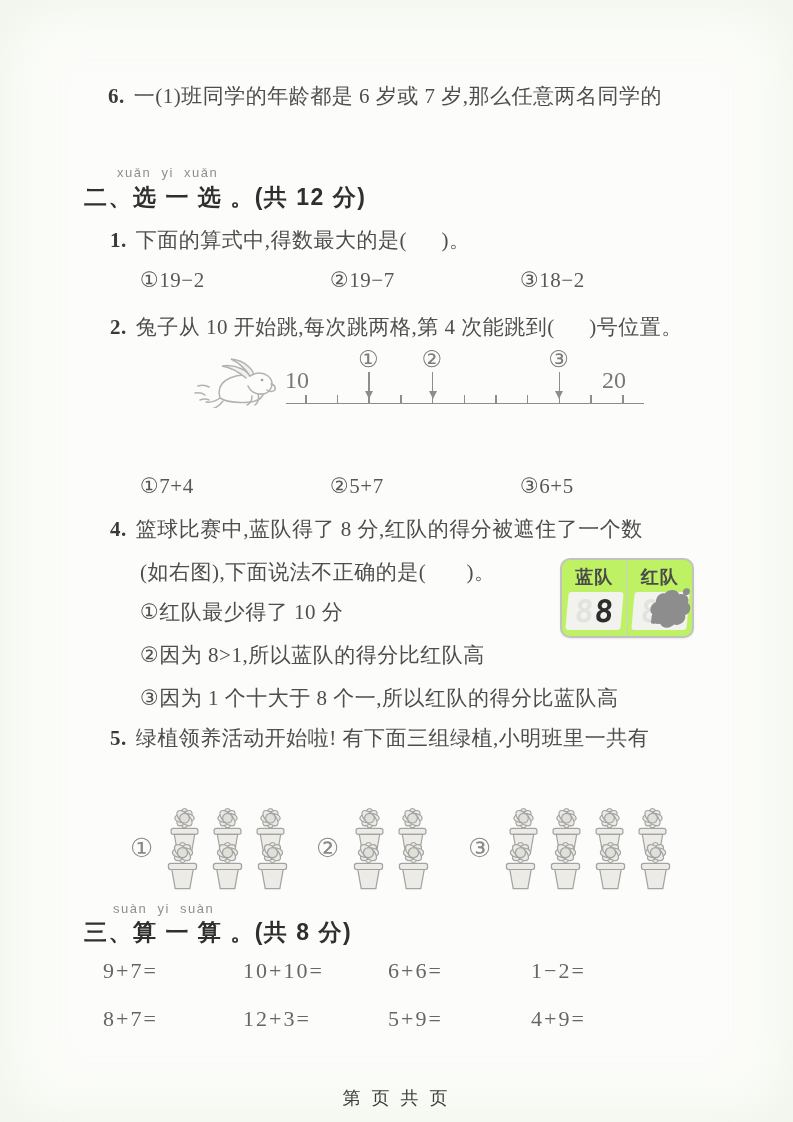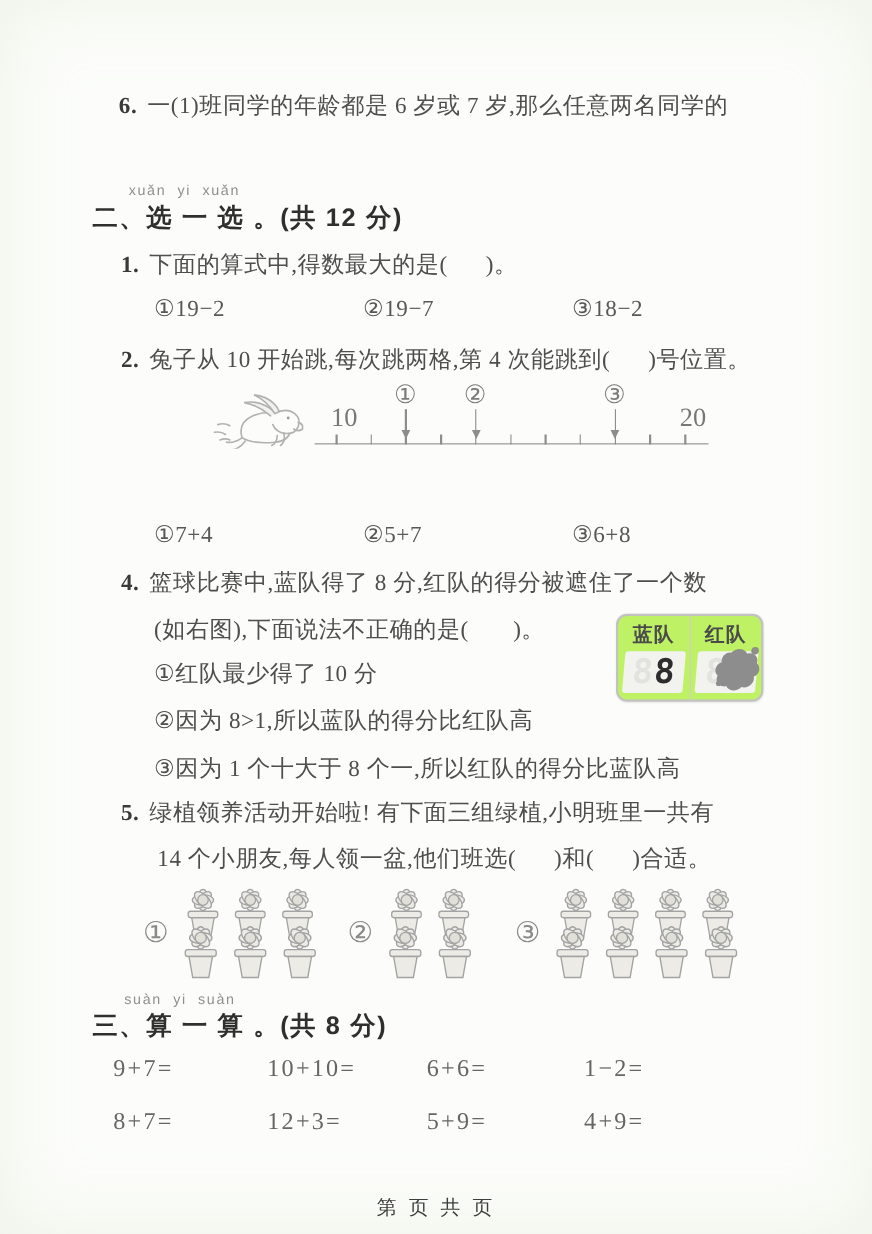--- a/index.html
+++ b/index.html
@@ -15,21 +15,21 @@
       font-weight:bold;font-size:23px;color:#2f2f2f;letter-spacing:1.5px}
   .py{position:absolute;white-space:pre;font-family:"Liberation Sans","DejaVu Sans",sans-serif;
       font-size:13px;color:#8f8f8f;letter-spacing:1.5px}
   .opt{font-size:21px;color:#585858}
   .calc{font-size:22px;color:#666;letter-spacing:2px}
 
   
   .numberline{position:absolute;left:286px;top:348px;width:358px;height:60px}
   .nl-base{position:absolute;left:0;right:0;bottom:4px;border-top:1.6px solid #8d8d8d}
   .nl-tick{position:absolute;bottom:4px;width:1.6px;height:9px;background:#8d8d8d}
-  .nl-label{position:absolute;bottom:14px;width:40px;text-align:right;font-size:24px;color:#787878}
+  .nl-label{position:absolute;bottom:14px;width:40px;text-align:left;font-size:24px;color:#787878}
   .nl-arrow{position:absolute;bottom:16px;width:1.6px;height:20px;background:#8d8d8d}
   .nl-arrow::after{content:'';position:absolute;bottom:-7px;left:-3.3px;
     border-left:4px solid transparent;border-right:4px solid transparent;border-top:8px solid #8d8d8d}
   .nl-circ{position:absolute;top:-2px;width:28px;text-align:center;font-size:23px;color:#7c7c7c}
 
   .rabbit{position:absolute;left:190px;top:352px}
 
   
   .scoreboard{position:absolute;left:560px;top:558px;width:134px;height:80px;box-sizing:border-box;
     background:#bef264;border:2px solid #c2c2c2;border-radius:10px;display:flex;
@@ -126,21 +126,21 @@
       <div class="nl-arrow" style="left: 82.4px;"></div>
       <div class="nl-circ" style="left: 68.4px;">①</div>
       <div class="nl-arrow" style="left: 145.8px;"></div>
       <div class="nl-circ" style="left: 131.8px;">②</div>
       <div class="nl-arrow" style="left: 272.6px;"></div>
       <div class="nl-circ" style="left: 258.6px;">③</div>
     </div>
 
   <span class="t opt" style="left:140px;top:474px">①7+4</span>
   <span class="t opt" style="left:330px;top:474px">②5+7</span>
-  <span class="t opt" style="left:520px;top:474px">③6+8</span>
+  <span class="t opt" style="left:520px;top:474px">③6+5</span>
 
   <div class="t" style="left:110px;top:517px"><b class="qn">4.</b><span>篮球比赛中,蓝队得了 8 分,红队的得分被遮住了一个数</span></div>
   <div class="t" style="left:140px;top:560px">(如右图),下面说法不正确的是(       )。</div>
   <div class="t" style="left:140px;top:600px">①红队最少得了 10 分</div>
   <div class="t" style="left:140px;top:643px">②因为 8&gt;1,所以蓝队的得分比红队高</div>
   <div class="t" style="left:140px;top:686px">③因为 1 个十大于 8 个一,所以红队的得分比蓝队高</div>
 
   <div class="scoreboard">
     <div class="sb-cell">
       <div class="sb-label">蓝队</div>
@@ -157,21 +157,20 @@
         <svg class="blob" viewBox="0 0 60 60">
           <path fill="#8d8d8d" d="M22,12 c5,-6 14,-5 17,1 c7,-2 13,4 11,10 c5,4 4,12 -2,14 c2,7 -5,13 -12,11 c-4,5 -13,5 -16,-1 c-7,2 -13,-5 -10,-11 c-5,-4 -3,-12 3,-14 c-1,-6 4,-11 9,-10 z"></path>
           <circle cx="47" cy="10" r="4" fill="#8d8d8d"></circle>
           <circle cx="12" cy="44" r="3" fill="#8d8d8d"></circle>
         </svg>
       </div>
     </div>
   </div>
 
   <div class="t" style="left:110px;top:726px"><b class="qn">5.</b><span>绿植领养活动开始啦! 有下面三组绿植,小明班里一共有</span></div>
-  <div class="t" style="left:143px;top:768px">14 个小朋友,每人领一盆,他们班选(      )和(      )合适。</div>
 
   <div class="plant-group" style="left:130px">
     <span class="g-label">①</span>
     <div class="pots">
         <div class="pot-row">
           <svg class="pot" viewBox="0 0 40 46">
             <use href="#pot-symbol"></use>
           </svg>
           <svg class="pot" viewBox="0 0 40 46">
             <use href="#pot-symbol"></use>

